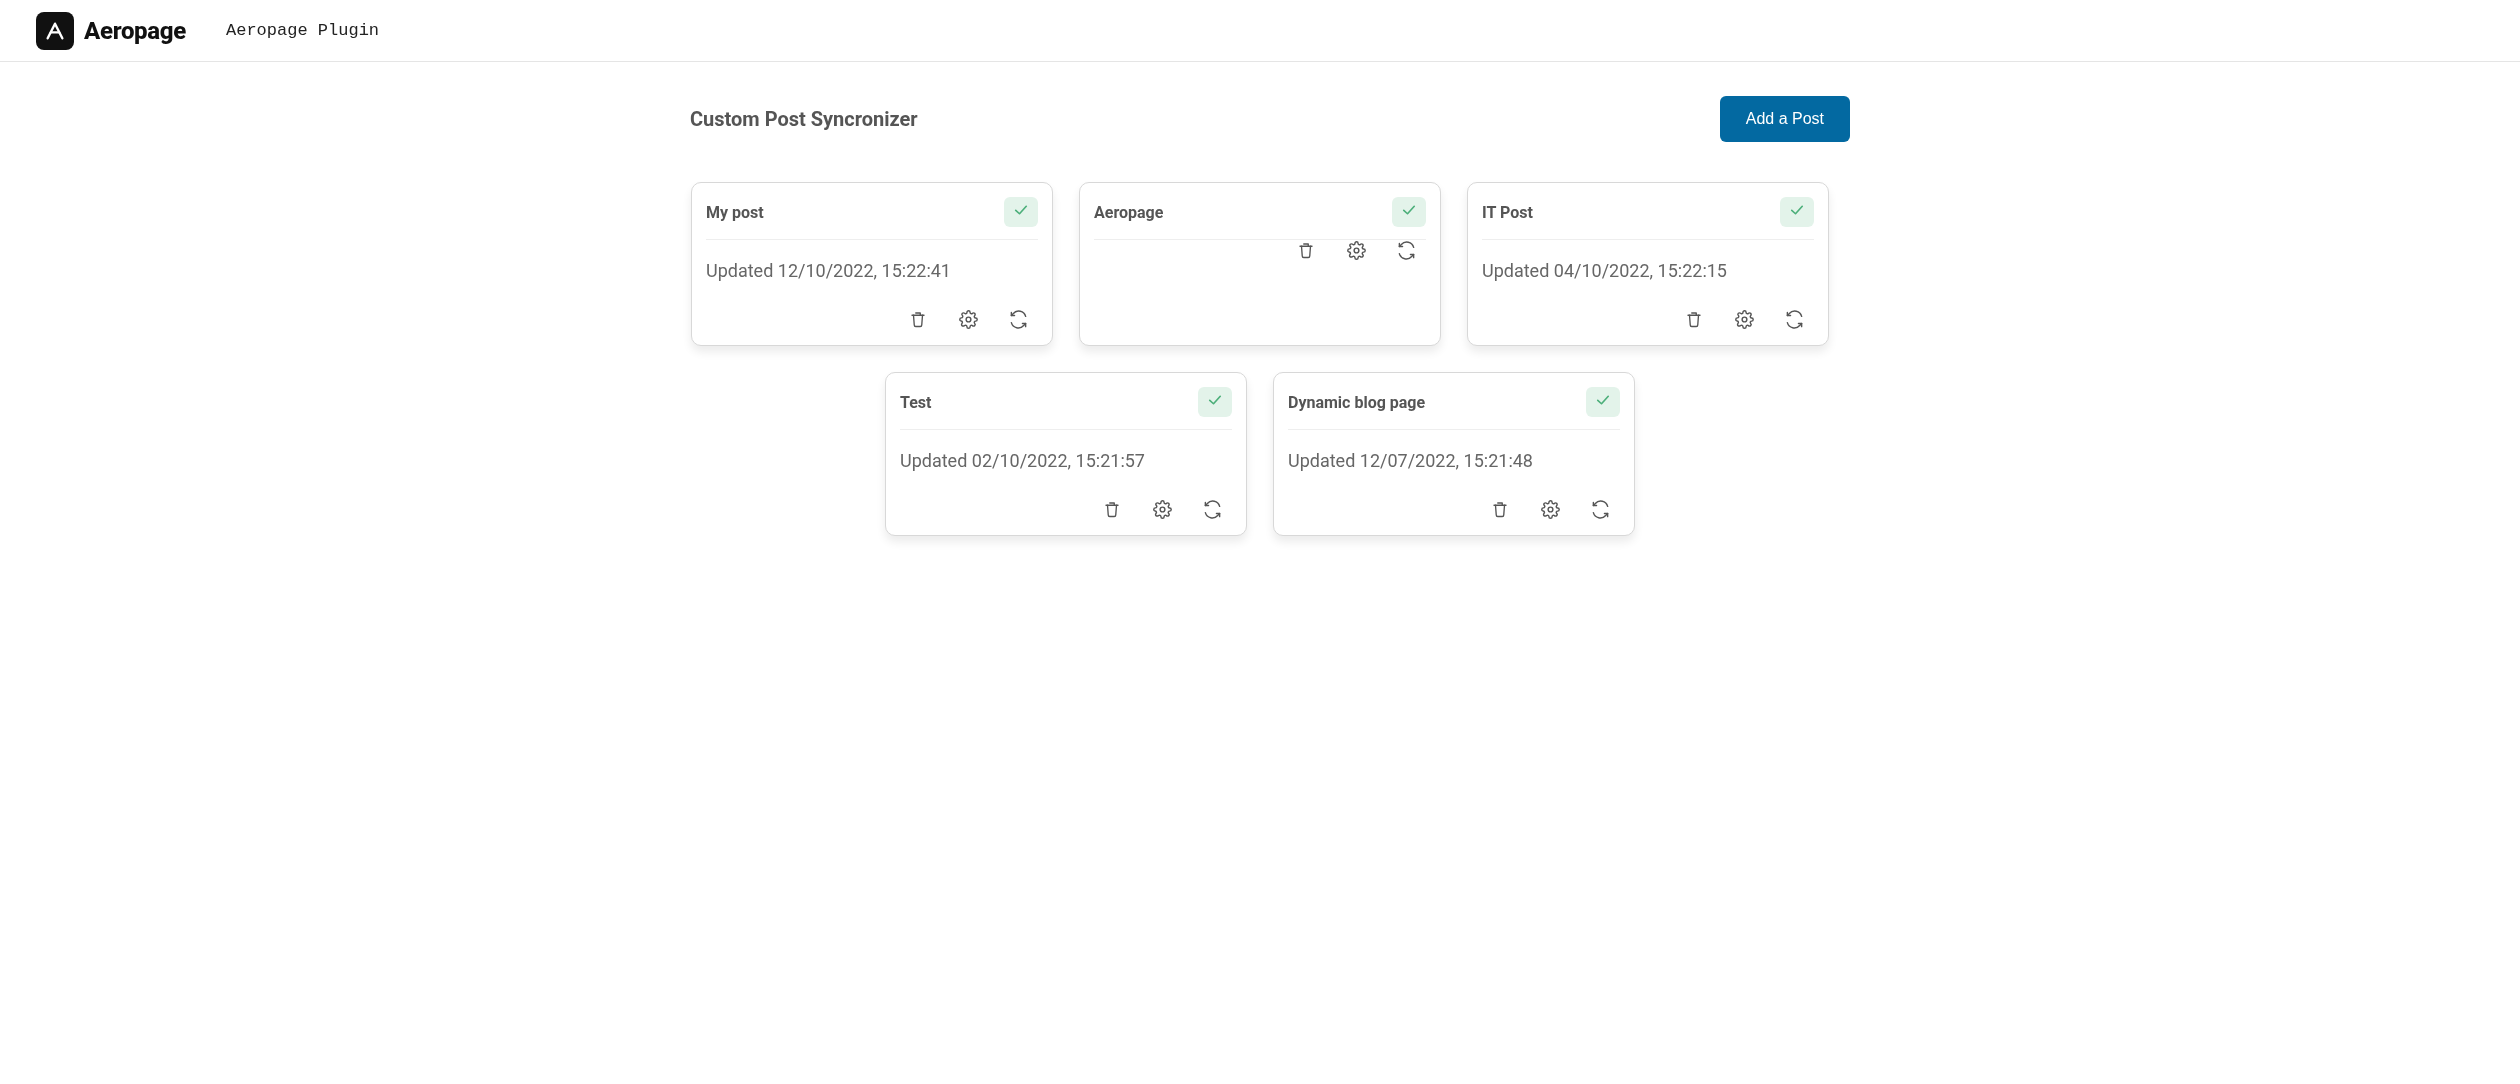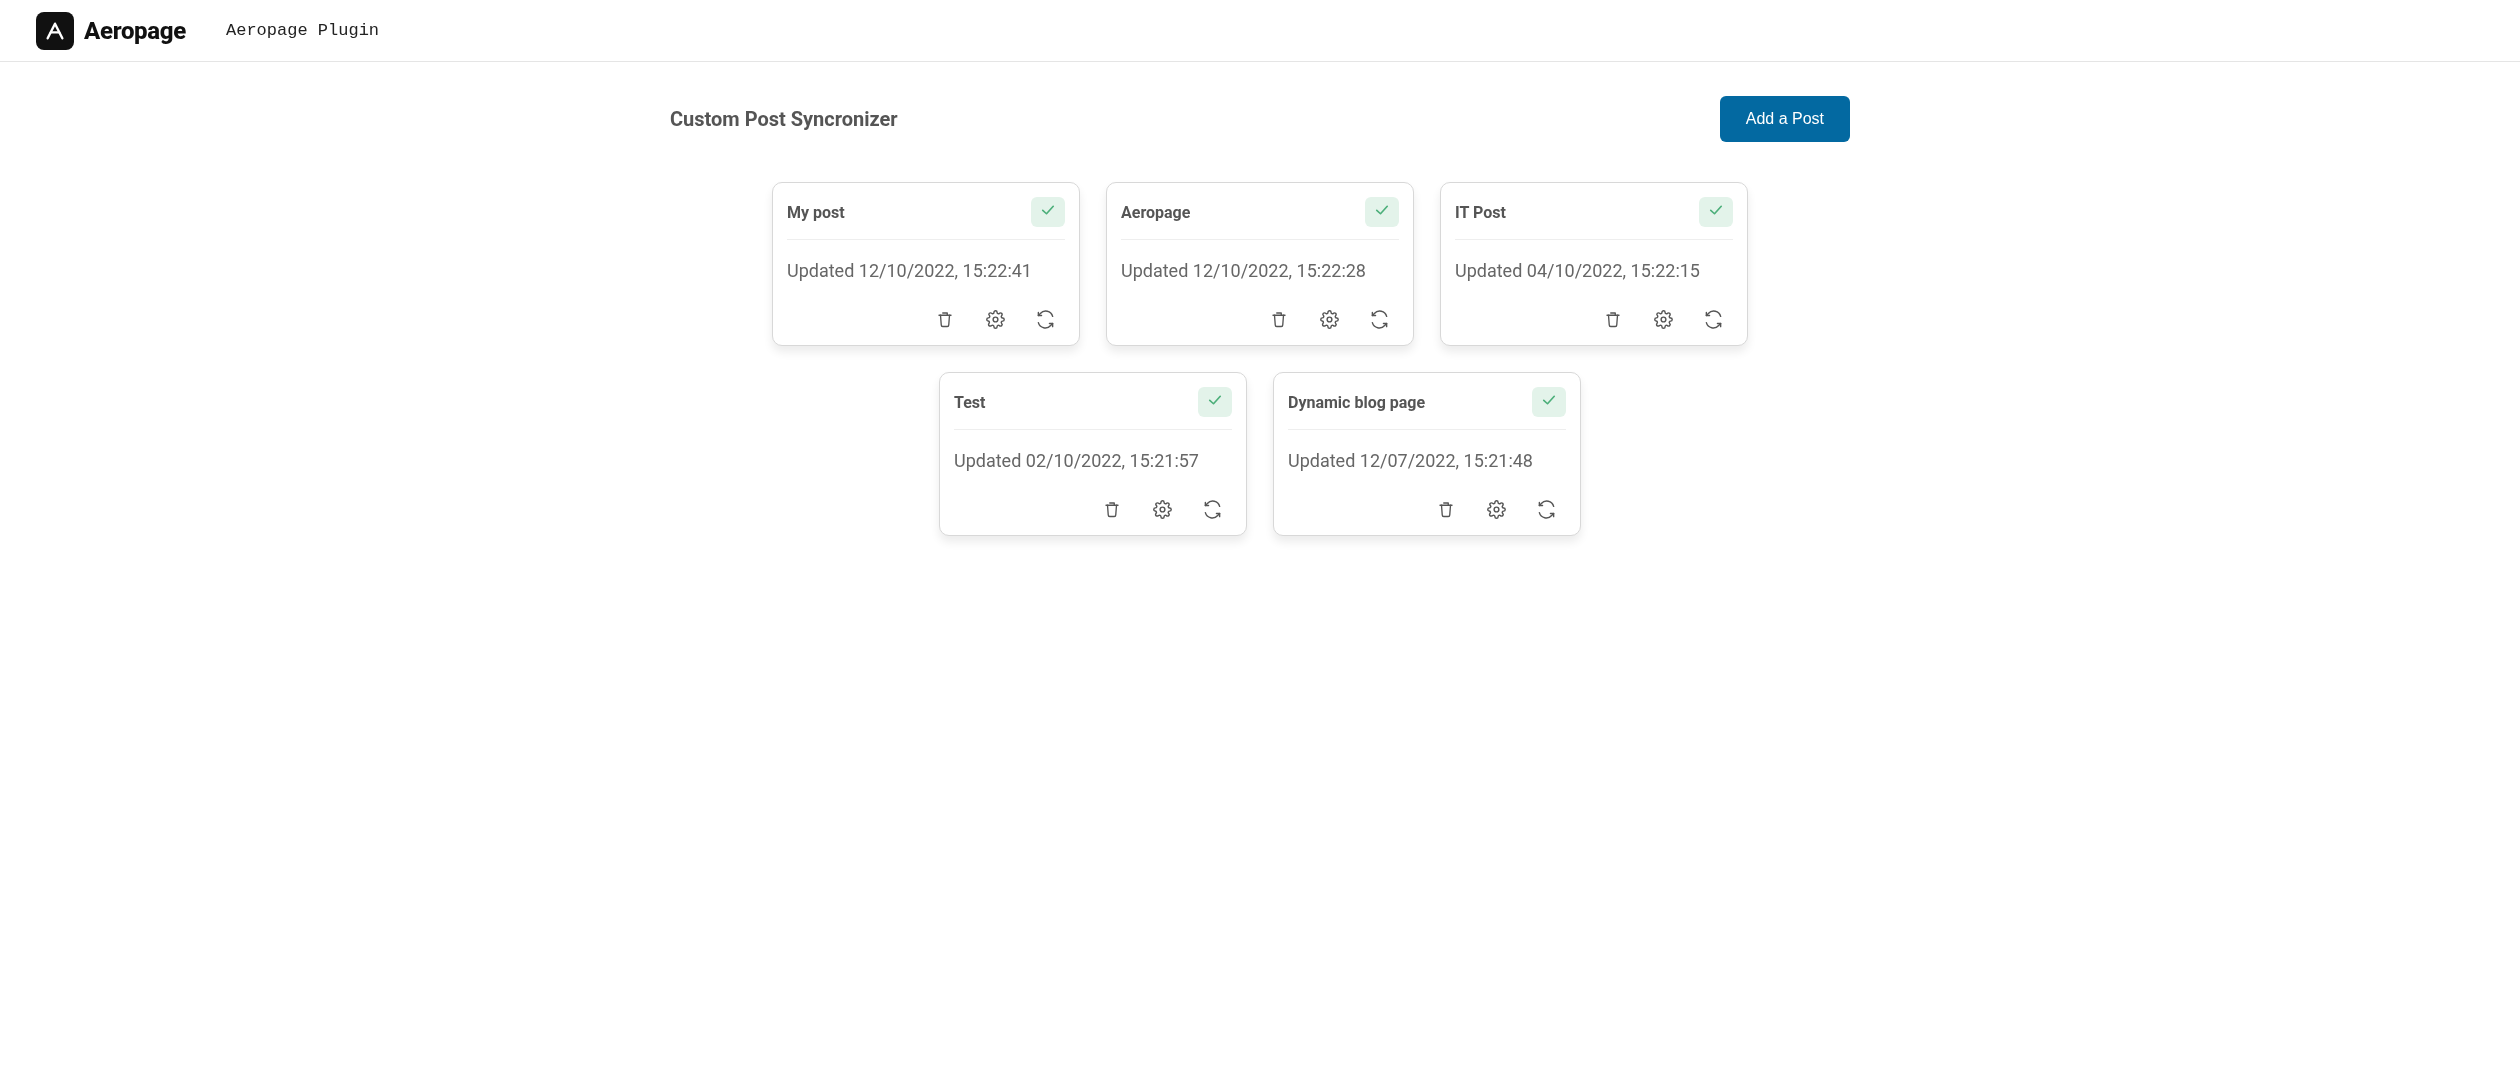--- a/index.html
+++ b/index.html
@@ -52,39 +52,40 @@
     display: flex;
     justify-content: space-between;
     align-items: center;
     margin-bottom: 40px;
     padding: 0 0px;
   }
   .section-title {
     font-size: 20px;
     font-weight: 700;
     color: #555;
+    margin-left: 20px;
   }
   .add-btn {
     background: #0369a1;
     color: #fff;
     border: none;
     border-radius: 6px;
     padding: 14px 26px;
     font-size: 16px;
     cursor: pointer;
   }
 
   .grid {
     display: flex;
     flex-wrap: wrap;
     gap: 26px;
     justify-content: center;
   }
   .card {
-    width: 308px;
+    width: 362px;
     border: 1px solid #d8d8d8;
     border-radius: 10px;
     padding: 14px 14px 10px;
     background: #fff;
     box-shadow: 0 6px 10px rgba(0,0,0,0.08);
     display: flex;
     flex-direction: column;
   }
   .card-head {
     display: flex;
@@ -195,21 +196,20 @@
       </div>
       <div class="card">
         <div class="card-head">
           <div class="card-title">Aeropage</div>
           <div class="status-badge">
             <span><svg width="18" height="18" viewBox="0 0 24 24" fill="none">
                 <path d="M5 12.5 L10 17 L19 7" stroke="#4caf7a" stroke-width="2.2" stroke-linecap="round" stroke-linejoin="round"></path>
               </svg></span>
           </div>
         </div>
-        <div class="card-meta">Updated 12/10/2022, 15:22:28</div>
         <div class="card-actions">
           <div class="icon-btn">
             <span>
               <svg width="18" height="18" viewBox="0 0 24 24" fill="none" stroke="#555" stroke-width="1.8" stroke-linecap="round" stroke-linejoin="round">
                 <path d="M4 7h16"></path>
                 <path d="M9 4h6v3"></path>
                 <path d="M6 7l1 13a2 2 0 0 0 2 2h6a2 2 0 0 0 2-2l1-13"></path>
               </svg>
             </span>
           </div>

